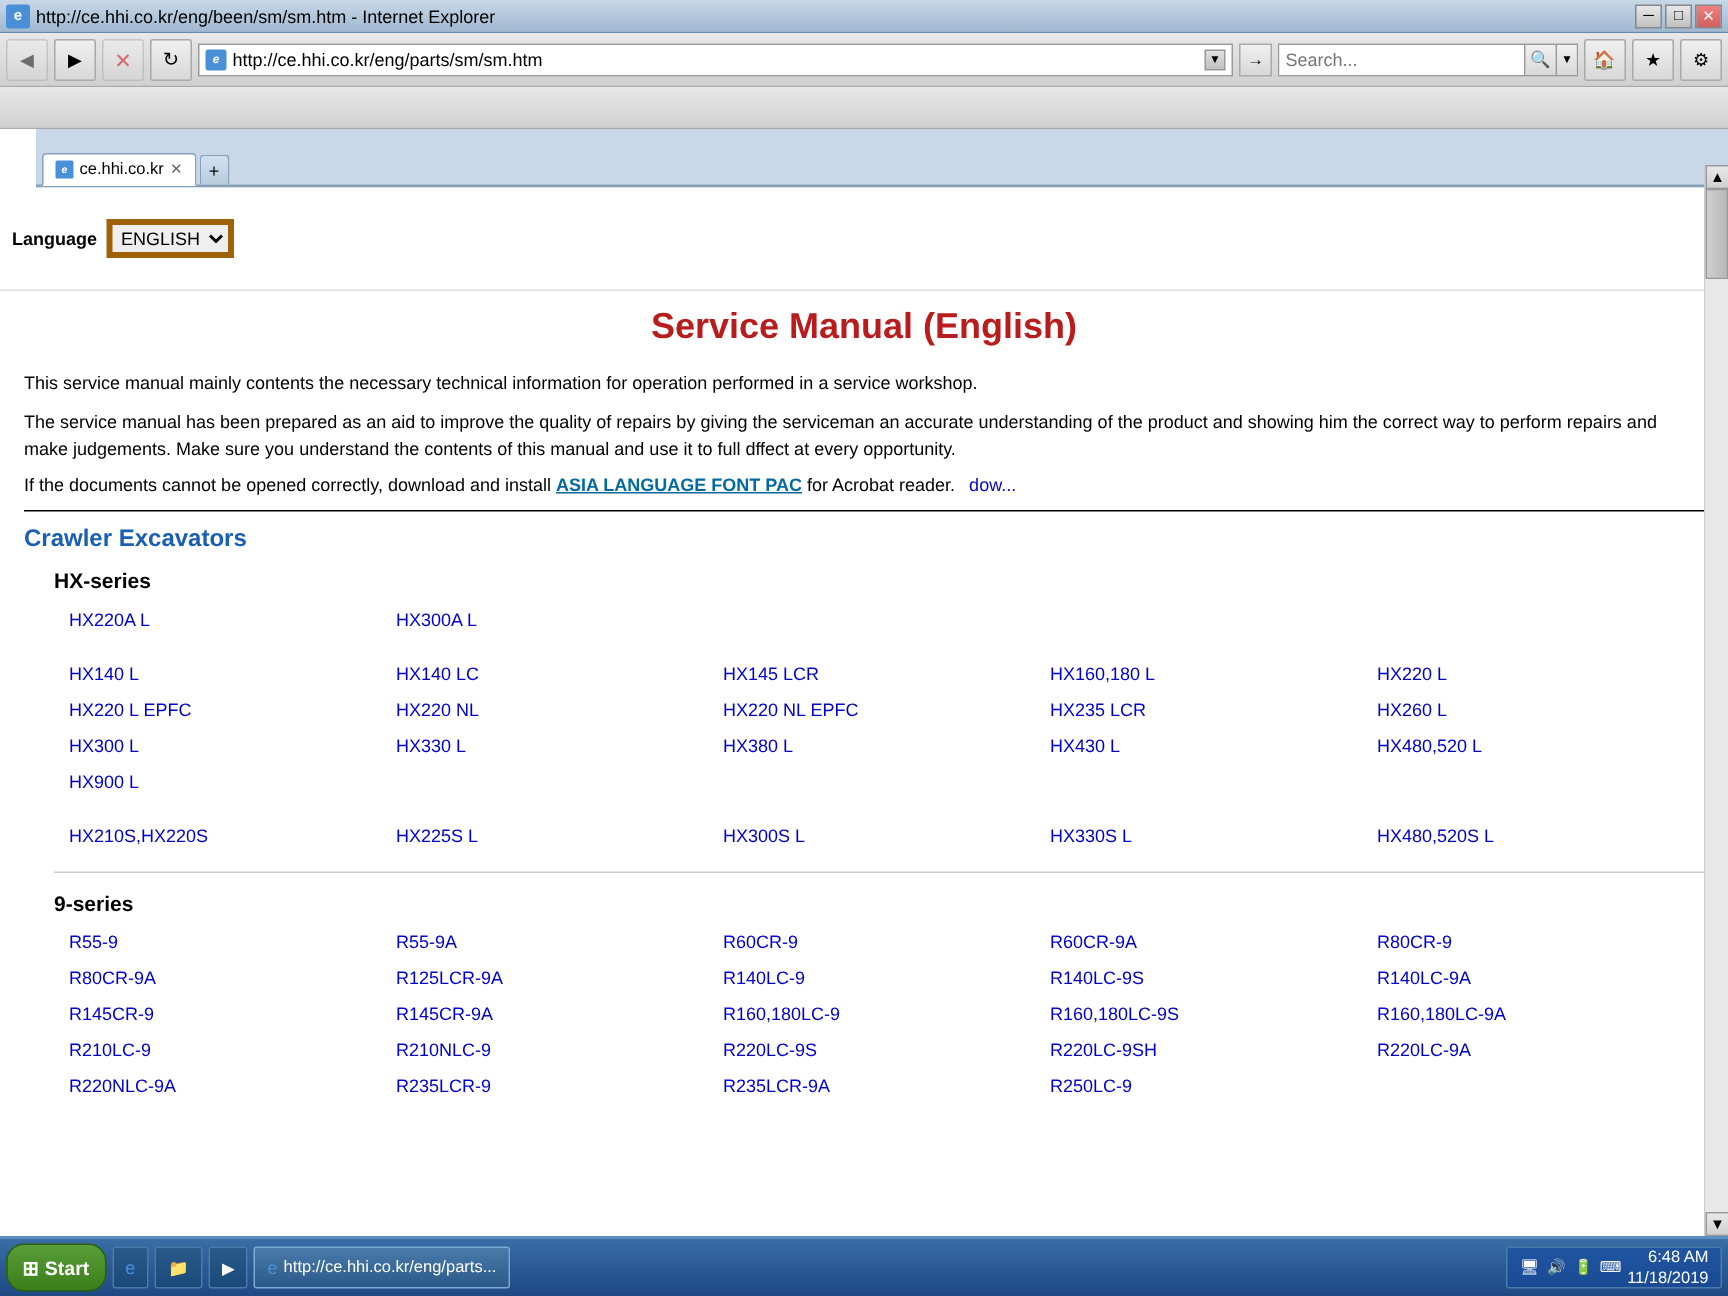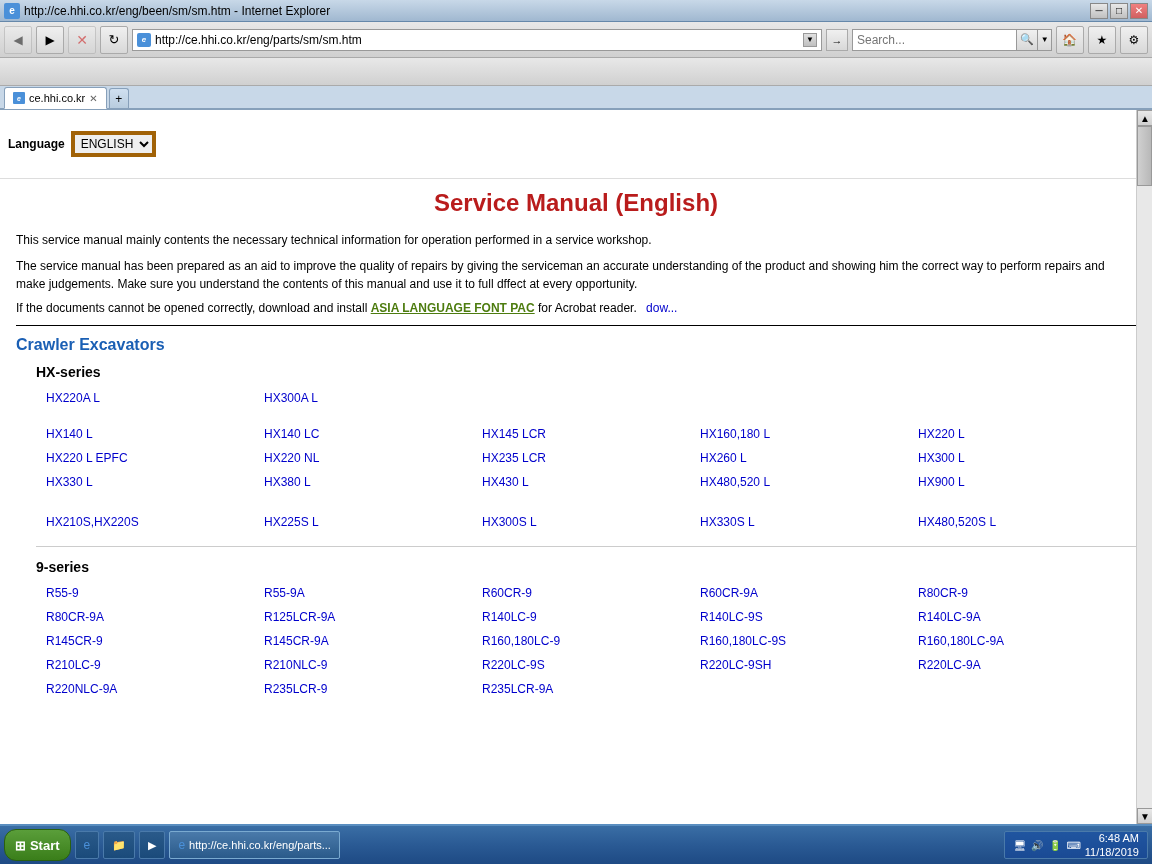--- a/index.html
+++ b/index.html
@@ -131,25 +131,26 @@
       display: flex;
       align-items: center;
       padding: 0 4px;
       gap: 6px;
       border-bottom: 1px solid #aaa;
     }
 
     
     .tab-bar {
       background: #c8d8e8;
-      height: 24px;
+      height: 39px;
       display: flex;
       align-items: flex-end;
       padding: 0 4px;
       border-bottom: 2px solid #87a0ba;
+      margin-left: 24px;
     }
     .tab {
       height: 22px;
       display: flex; align-items: center;
       background: linear-gradient(to bottom, #e0ecf5, #c8d8e8);
       border: 1px solid #87a0ba;
       border-bottom: none;
       padding: 0 8px;
       font-size: 11px;
       cursor: pointer;
@@ -412,21 +413,21 @@
   </select>
 </div>
 
 <div class="main-content">
   <div class="page-title">Service Manual (English)</div>
 
   <p class="intro-text">This service manual mainly contents the necessary technical information for operation performed in a service workshop.</p>
   <p class="intro-text">The service manual has been prepared as an aid to improve the quality of repairs by giving the serviceman an accurate understanding of the product and showing him the correct way to perform repairs and make judgements. Make sure you understand the contents of this manual and use it to full dffect at every opportunity.</p>
 
   <p class="font-note">
-    <span>If the documents cannot be opened correctly, download and install </span><a href="#" style="color:#4d7c0f; font-weight:bold;">ASIA LANGUAGE FONT PAC</a><span> for Acrobat reader.</span>
+    <span>If the documents cannot be opened correctly, download and install </span><a href="#" style="color:#0369a1; font-weight:bold;">ASIA LANGUAGE FONT PAC</a><span> for Acrobat reader.</span>
     <span style="color:#0000cc; margin-left:6px;">dow...</span>
   </p>
 
   <hr class="section-divider">
 
   <div class="section-title">Crawler Excavators</div>
 
   <div class="series-container">
     <div class="series-name">HX-series</div>
     <div class="model-grid">
@@ -440,20 +441,21 @@
       <span style="height:8px; grid-column: 1/-1;"></span>
 
       <a class="model-link">HX140 L</a>
       <a class="model-link">HX140 LC</a>
       <a class="model-link">HX145 LCR</a>
       <a class="model-link">HX160,180 L</a>
 
       <a class="model-link">HX220 L</a>
       <a class="model-link">HX220 L EPFC</a>
       <a class="model-link">HX220 NL</a>
+      <a class="model-link">HX220 NL EPFC</a>
       <a class="model-link">HX235 LCR</a>
 
       <a class="model-link">HX260 L</a>
       <a class="model-link">HX300 L</a>
       <a class="model-link">HX330 L</a>
       <a class="model-link">HX380 L</a>
       <a class="model-link">HX430 L</a>
 
       <a class="model-link">HX480,520 L</a>
       <a class="model-link">HX900 L</a>
@@ -495,20 +497,21 @@
       <a class="model-link">R160,180LC-9A</a>
       <a class="model-link">R210LC-9</a>
       <a class="model-link">R210NLC-9</a>
       <a class="model-link">R220LC-9S</a>
       <a class="model-link">R220LC-9SH</a>
 
       <a class="model-link">R220LC-9A</a>
       <a class="model-link">R220NLC-9A</a>
       <a class="model-link">R235LCR-9</a>
       <a class="model-link">R235LCR-9A</a>
+      <a class="model-link">R250LC-9</a>
     </div>
   </div>
 </div>
 
 <div class="right-scrollbar">
   <div class="scroll-arrow">▲</div>
   <div class="scroll-track">
     <div class="scroll-thumb"></div>
   </div>
   <div class="scroll-arrow">▼</div>

